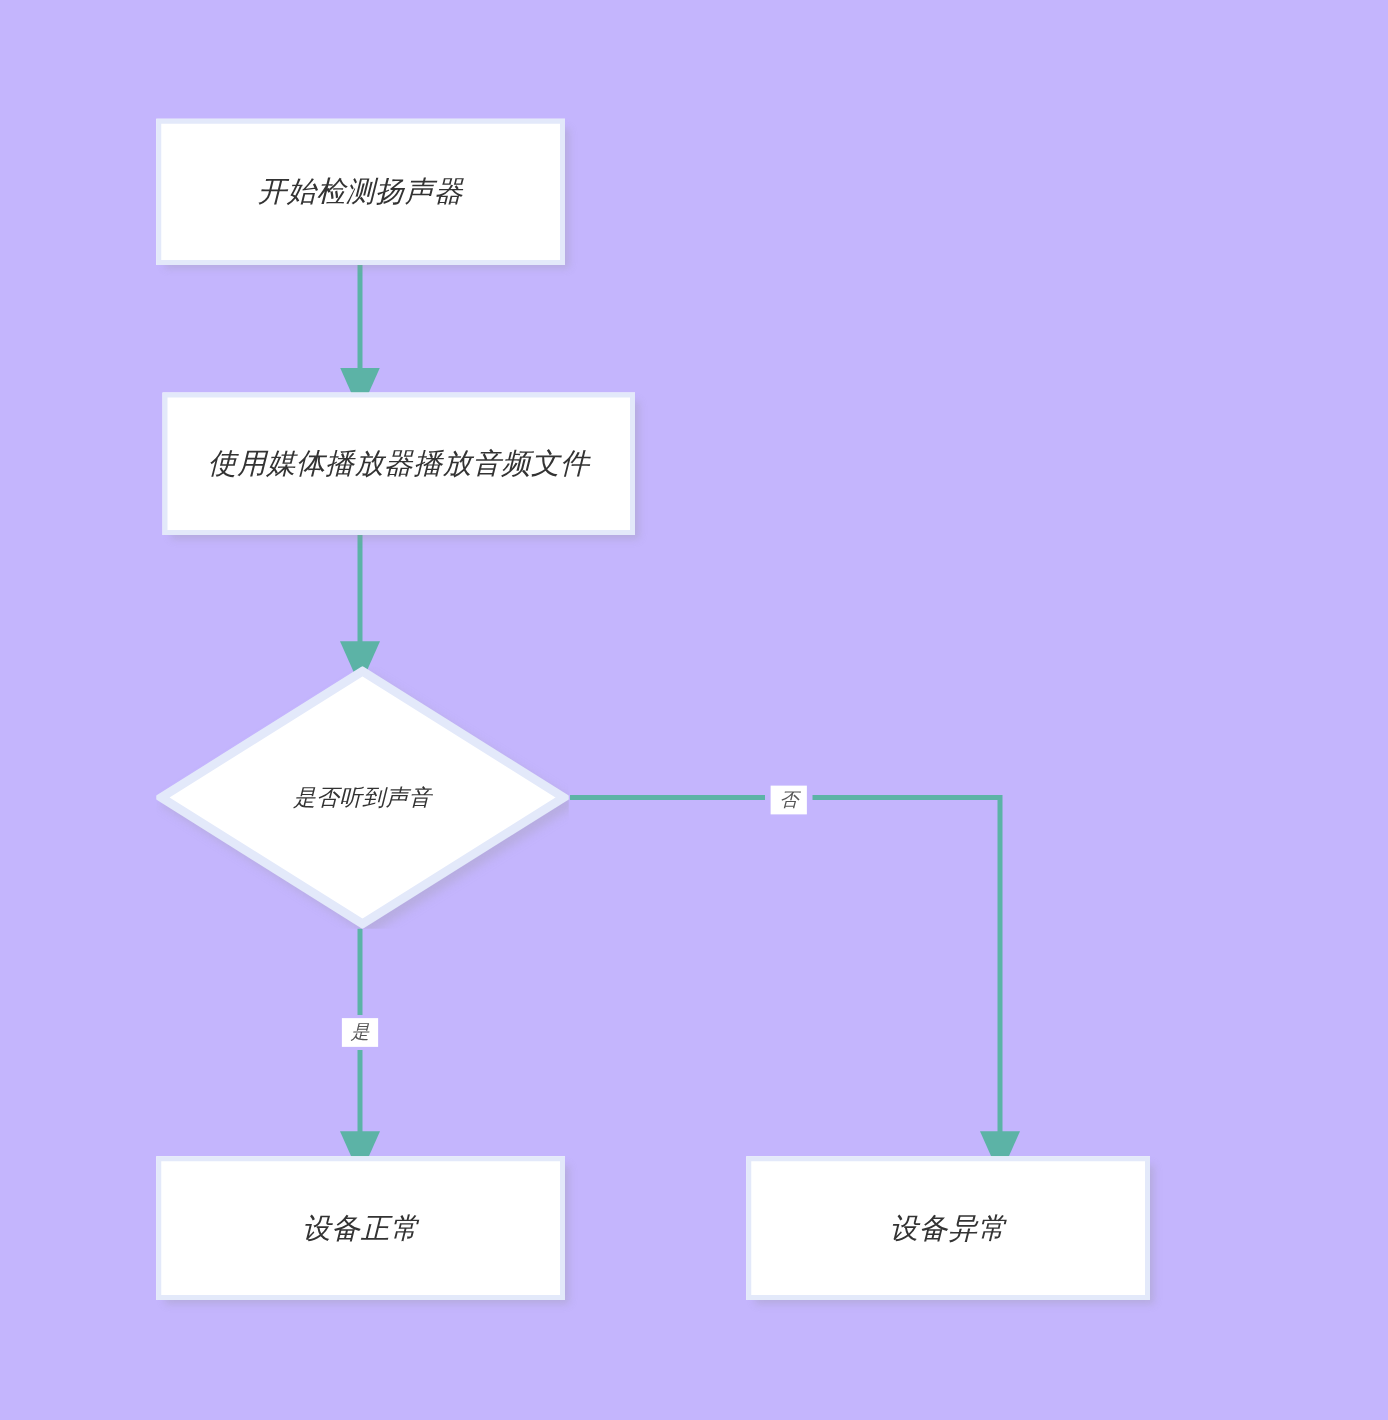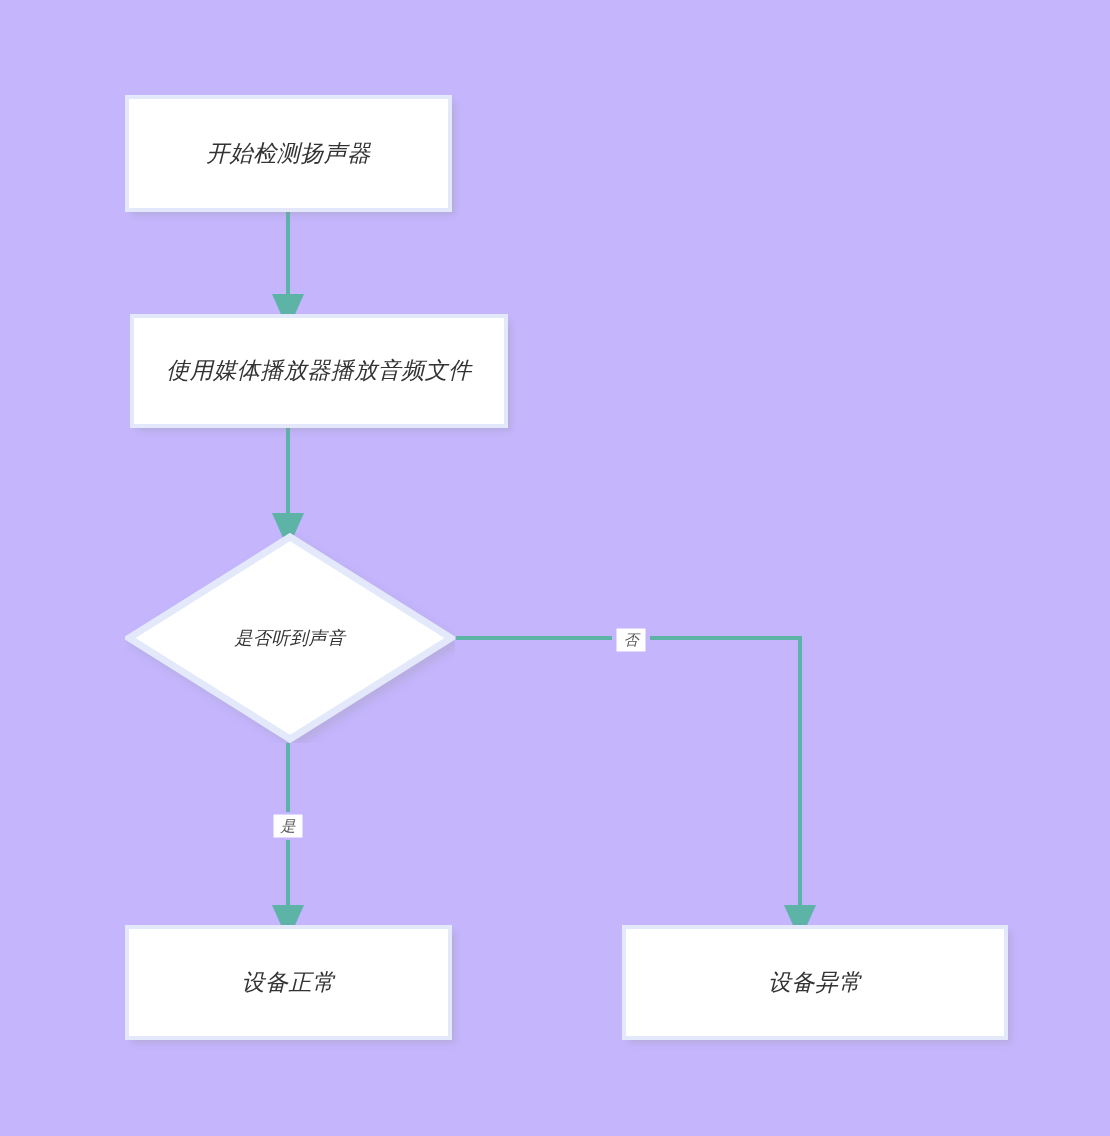--- a/index.html
+++ b/index.html
@@ -114,21 +114,21 @@
     <svg class="diamond-shape" viewBox="0 0 330 210" preserveAspectRatio="none">
       <polygon points="165,4 326,105 165,206 4,105" fill="#ffffff" stroke="#e3e9fa" stroke-width="7" stroke-linejoin="miter" style="filter: drop-shadow(5px 5px 4px rgba(150,150,155,0.28));"></polygon>
     </svg>
     <span class="node-label">是否听到声音</span>
   </div>
 
   <div class="node rect-node" style="left:125px; top:925px; width:327px; height:115px;">
     <span class="node-label">设备正常</span>
   </div>
 
-  <div class="node rect-node" style="left:622px; top:925px; width:386px; height:115px;">
+  <div class="node rect-node" style="left:597px; top:925px; width:323px; height:115px;">
     <span class="node-label">设备异常</span>
   </div>
 
   <div class="edge-label" style="left:288px; top:826px;">是</div>
 
   <div class="edge-label" style="left:631px; top:640px;">否</div>
 
 </div>
 
 </body></html>

